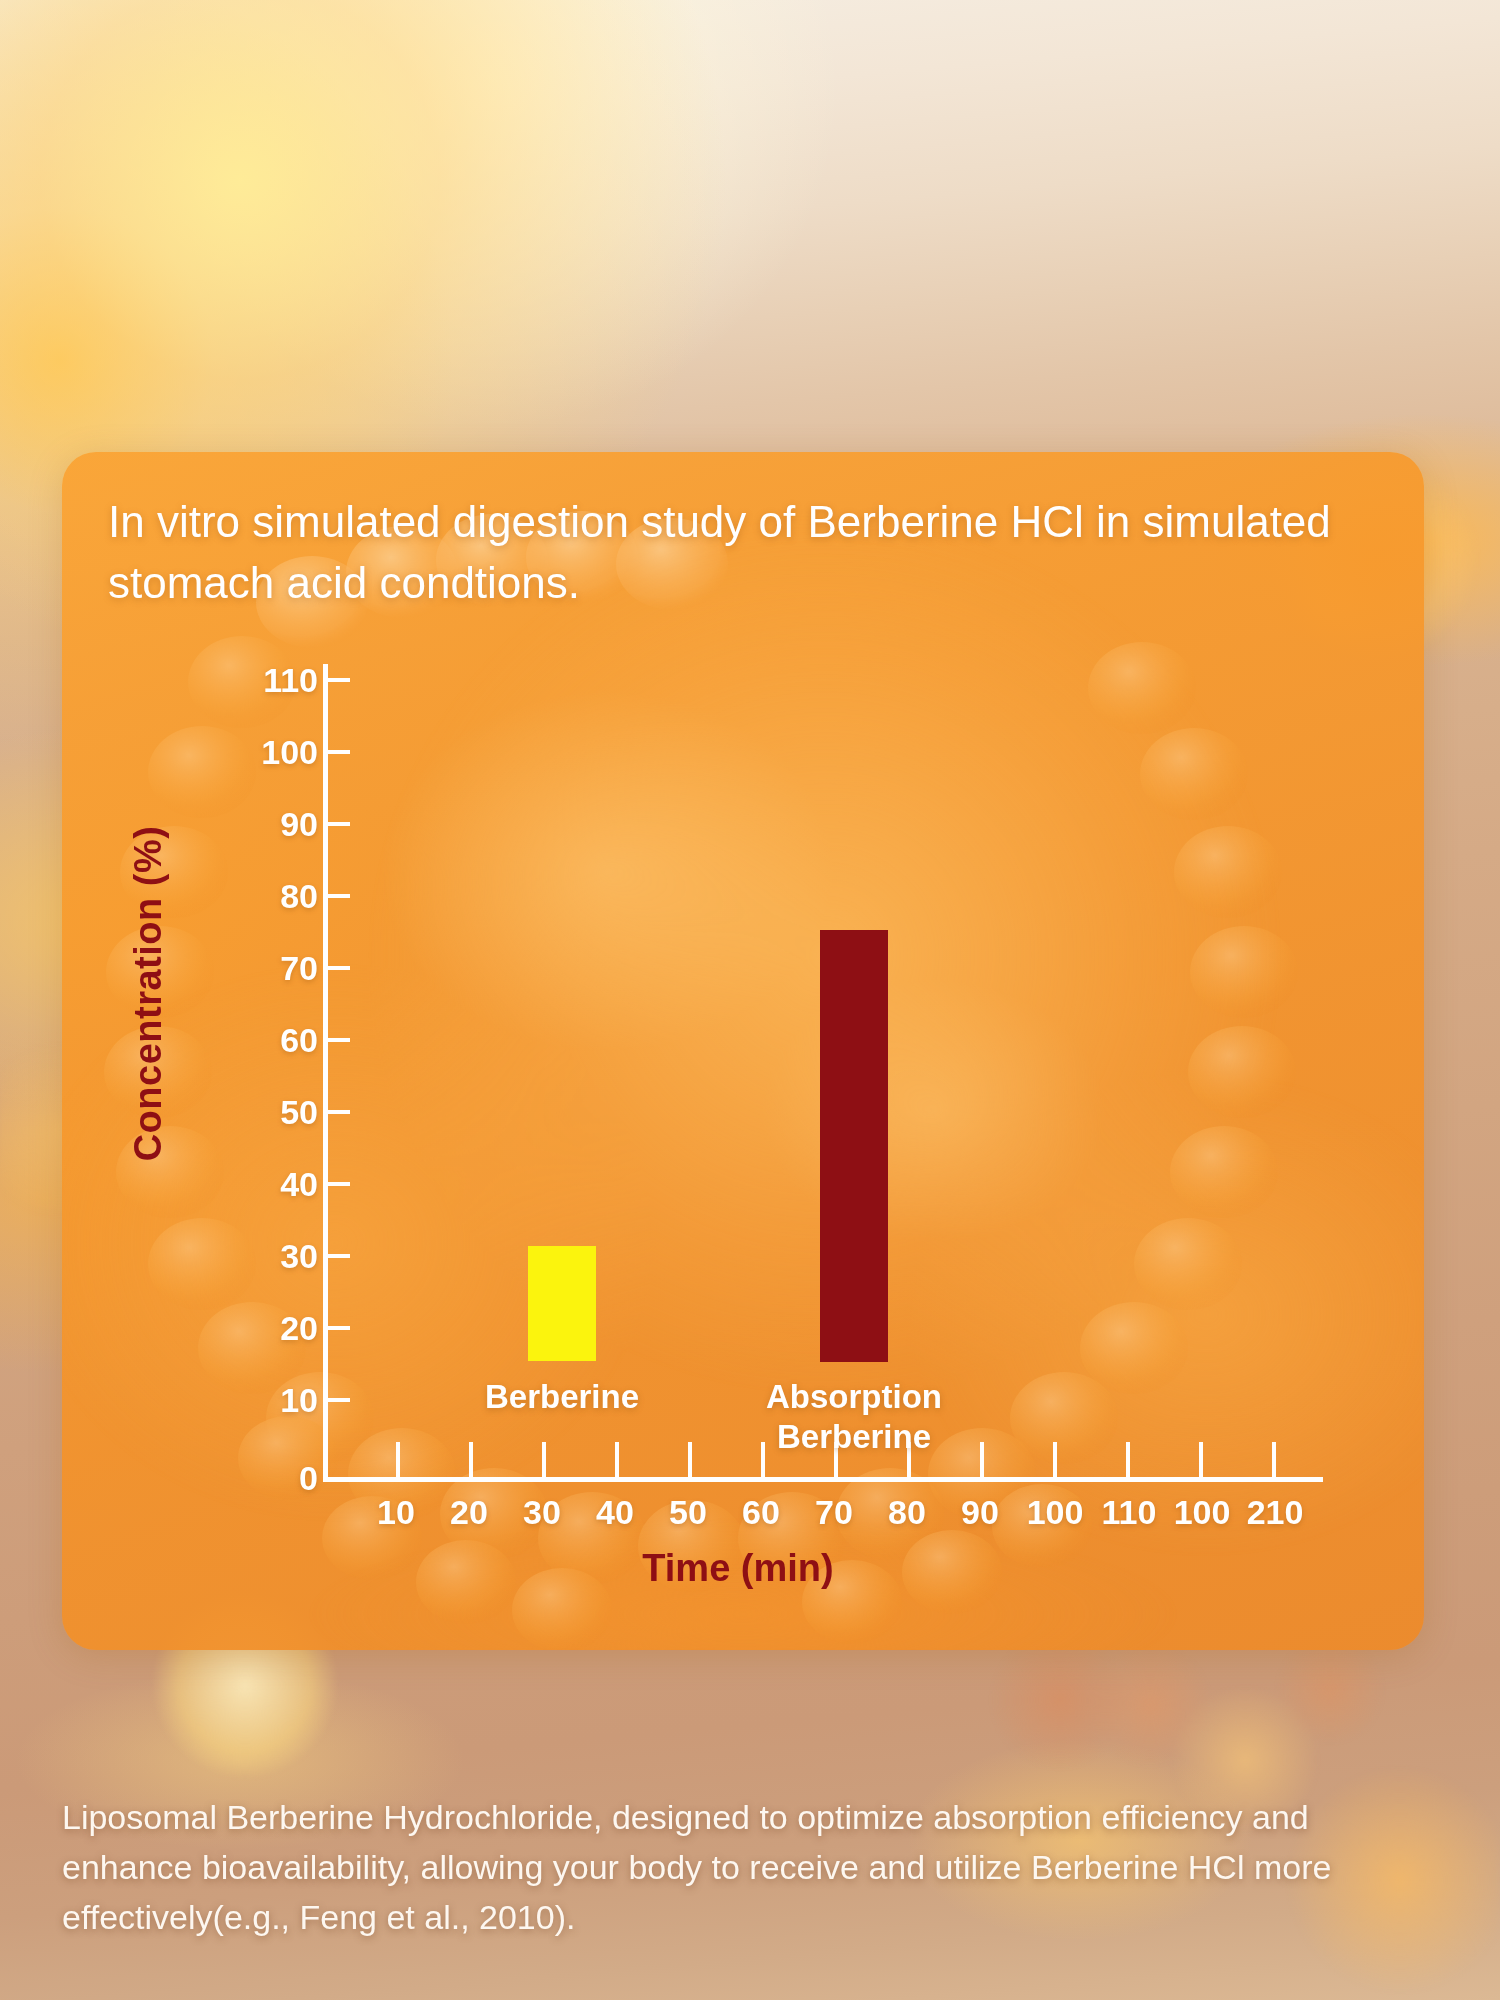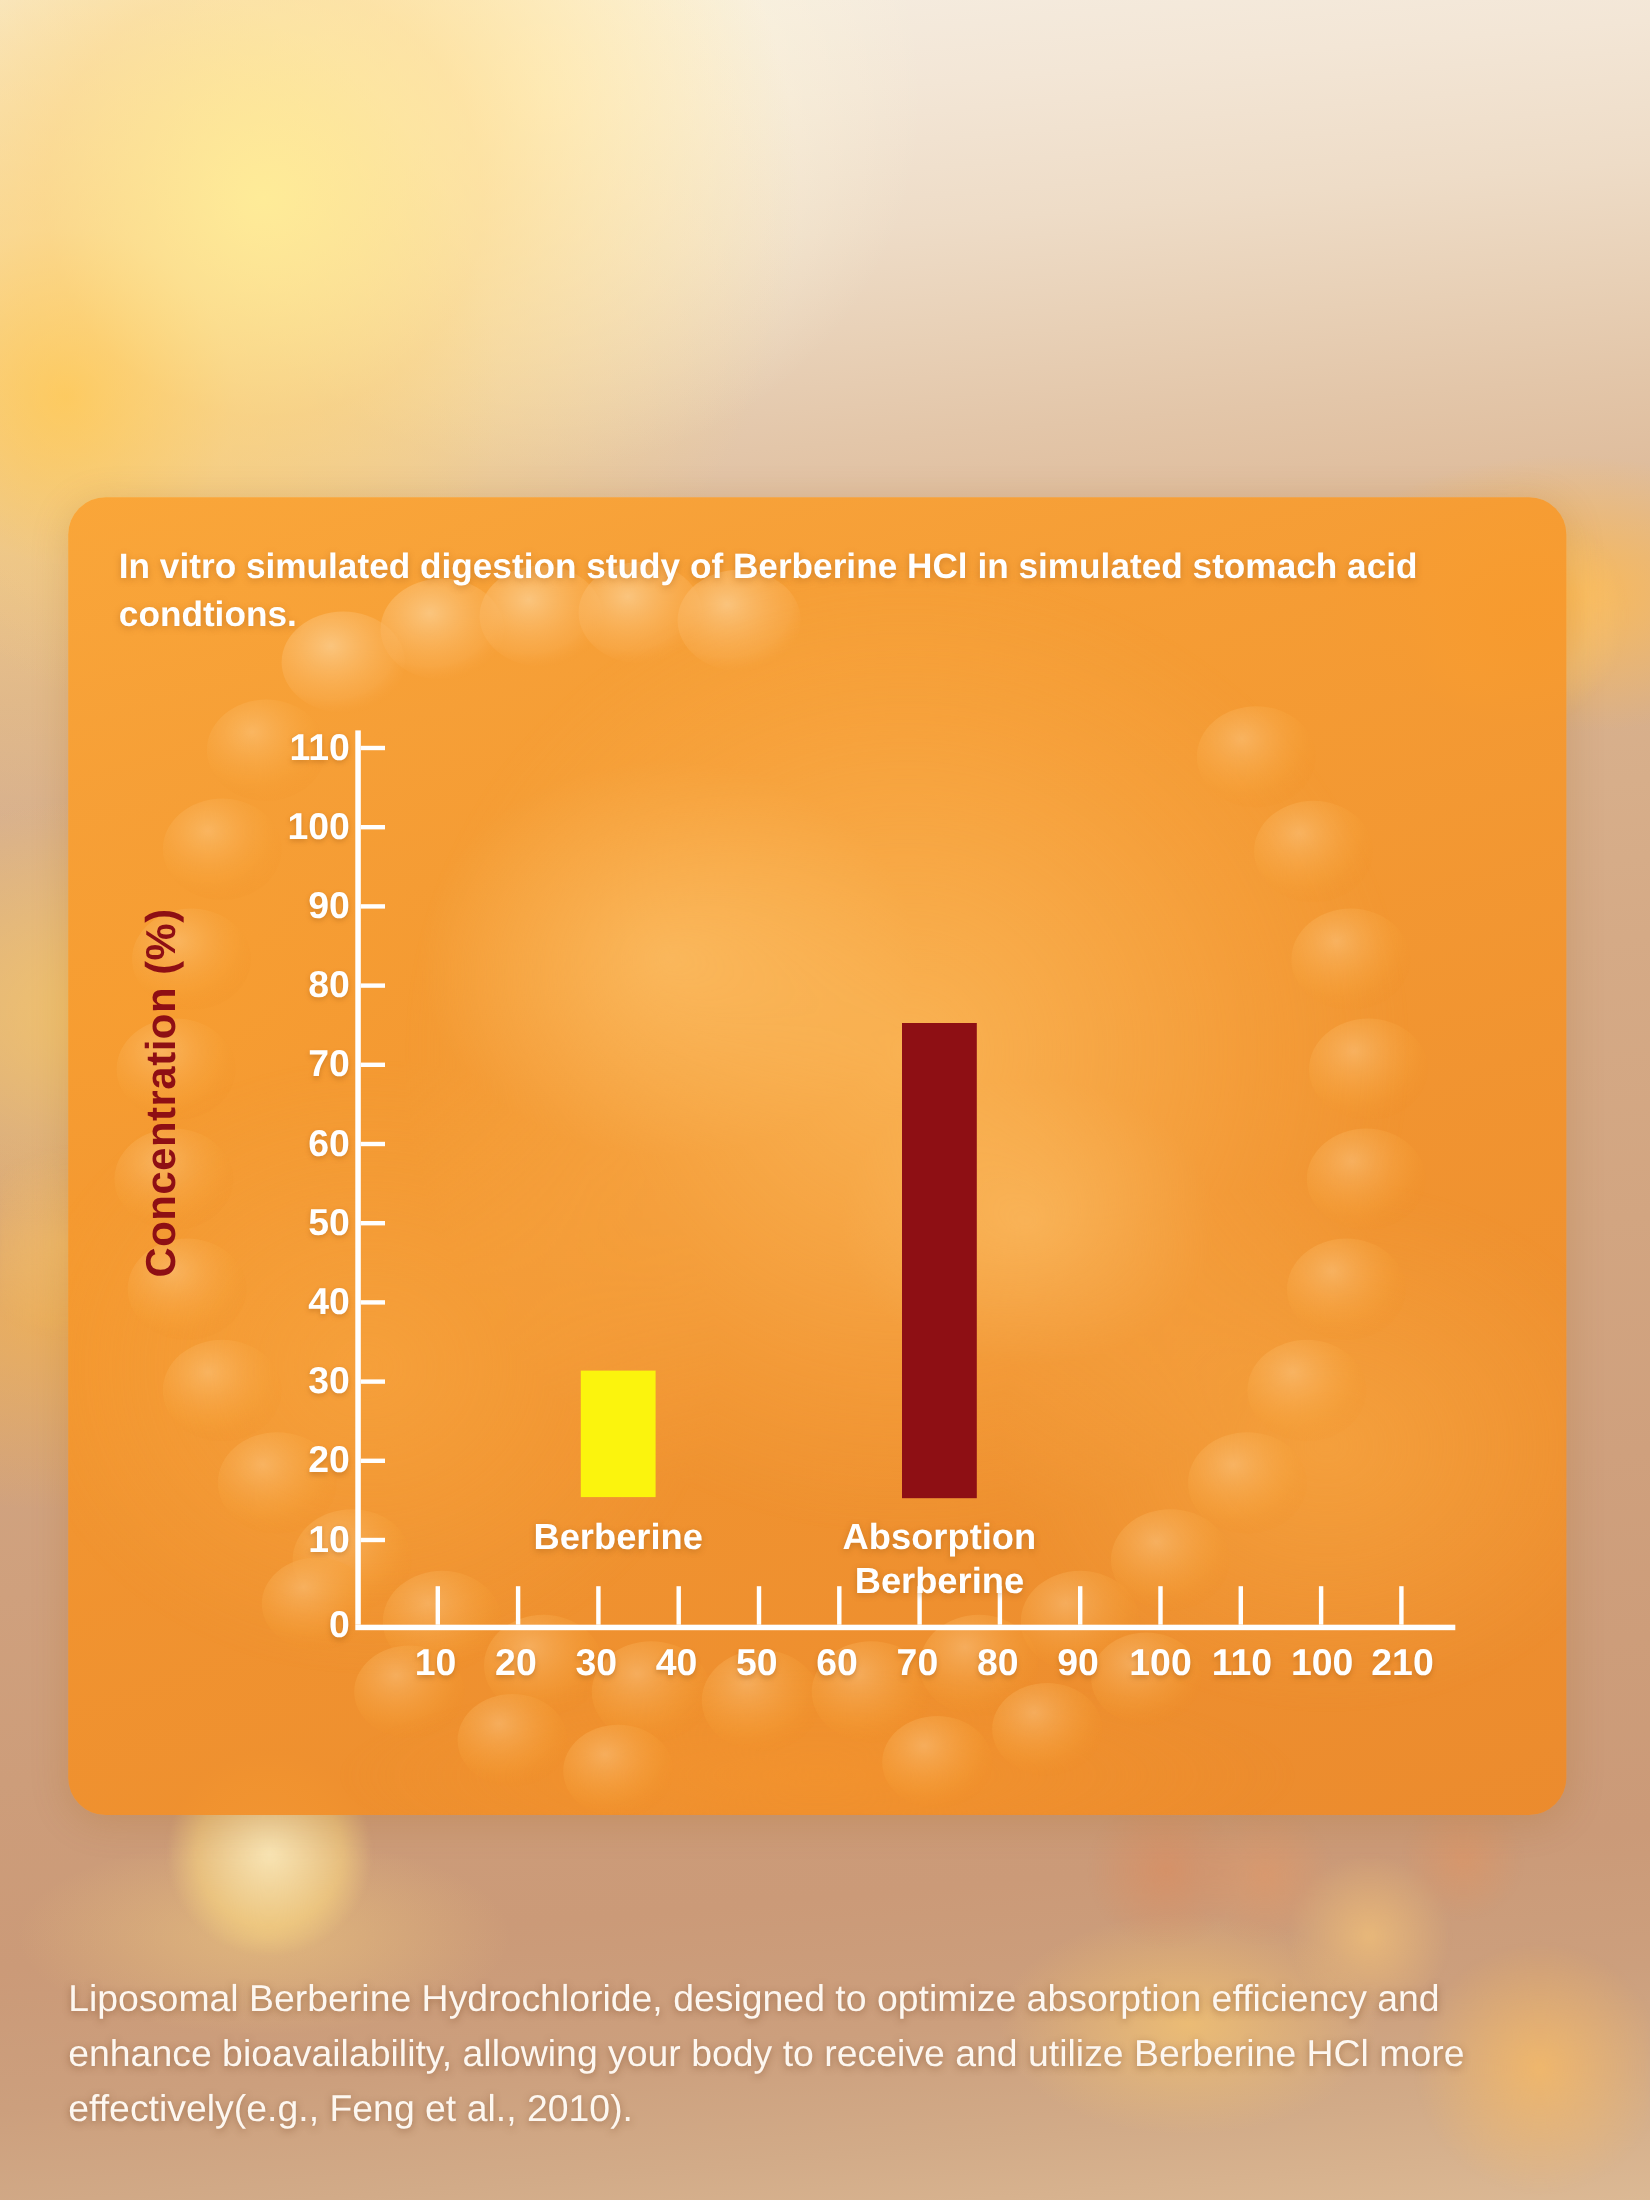--- a/index.html
+++ b/index.html
@@ -122,23 +122,23 @@
     filter: blur(1px);
   }
   
   #panel-vesicles { position: absolute; inset: 0; opacity: 0.5; }
 
   #chart-heading {
     position: absolute;
     left: 46px;
     top: 40px;
     width: 1270px;
-    font-size: 32px;
+    font-size: 44px;
     line-height: 1.38;
-    font-weight: 700;
+    font-weight: 400;
     color: #ffffff;
     text-shadow: 0 2px 7px rgba(170,95,25,0.45);
   }
 
   
   #plot {
     position: absolute;
     left: 46px;
     top: 190px;
     width: 1275px;
@@ -355,20 +355,21 @@
     <div class="tick-x" style="left:945px"></div>
     <div class="xlabel" style="left:947px">100</div>
     <div class="tick-x" style="left:1018px"></div>
     <div class="xlabel" style="left:1021px">110</div>
     <div class="tick-x" style="left:1091px"></div>
     <div class="xlabel" style="left:1094px">100</div>
     <div class="tick-x" style="left:1164px"></div>
     <div class="xlabel" style="left:1167px">210</div>
 
     <div id="y-axis-title">Concentration (%)</div>
+    <div id="x-axis-title">Time (min)</div>
 
     <div class="bar" id="bar-berberine" style="left:420px; top:604px; width:68px; height:115px; background:#fbf40d;"></div>
     <div class="bar-label" style="left:454px; top:735px">Berberine</div>
 
     <div class="bar" id="bar-liposomal" style="left:712px; top:288px; width:68px; height:432px; background:#8e0f14;"></div>
     <div class="bar-label" style="left:746px; top:735px">
       <span>Absorption</span><br>
       <span>Berberine</span>
     </div>
 

